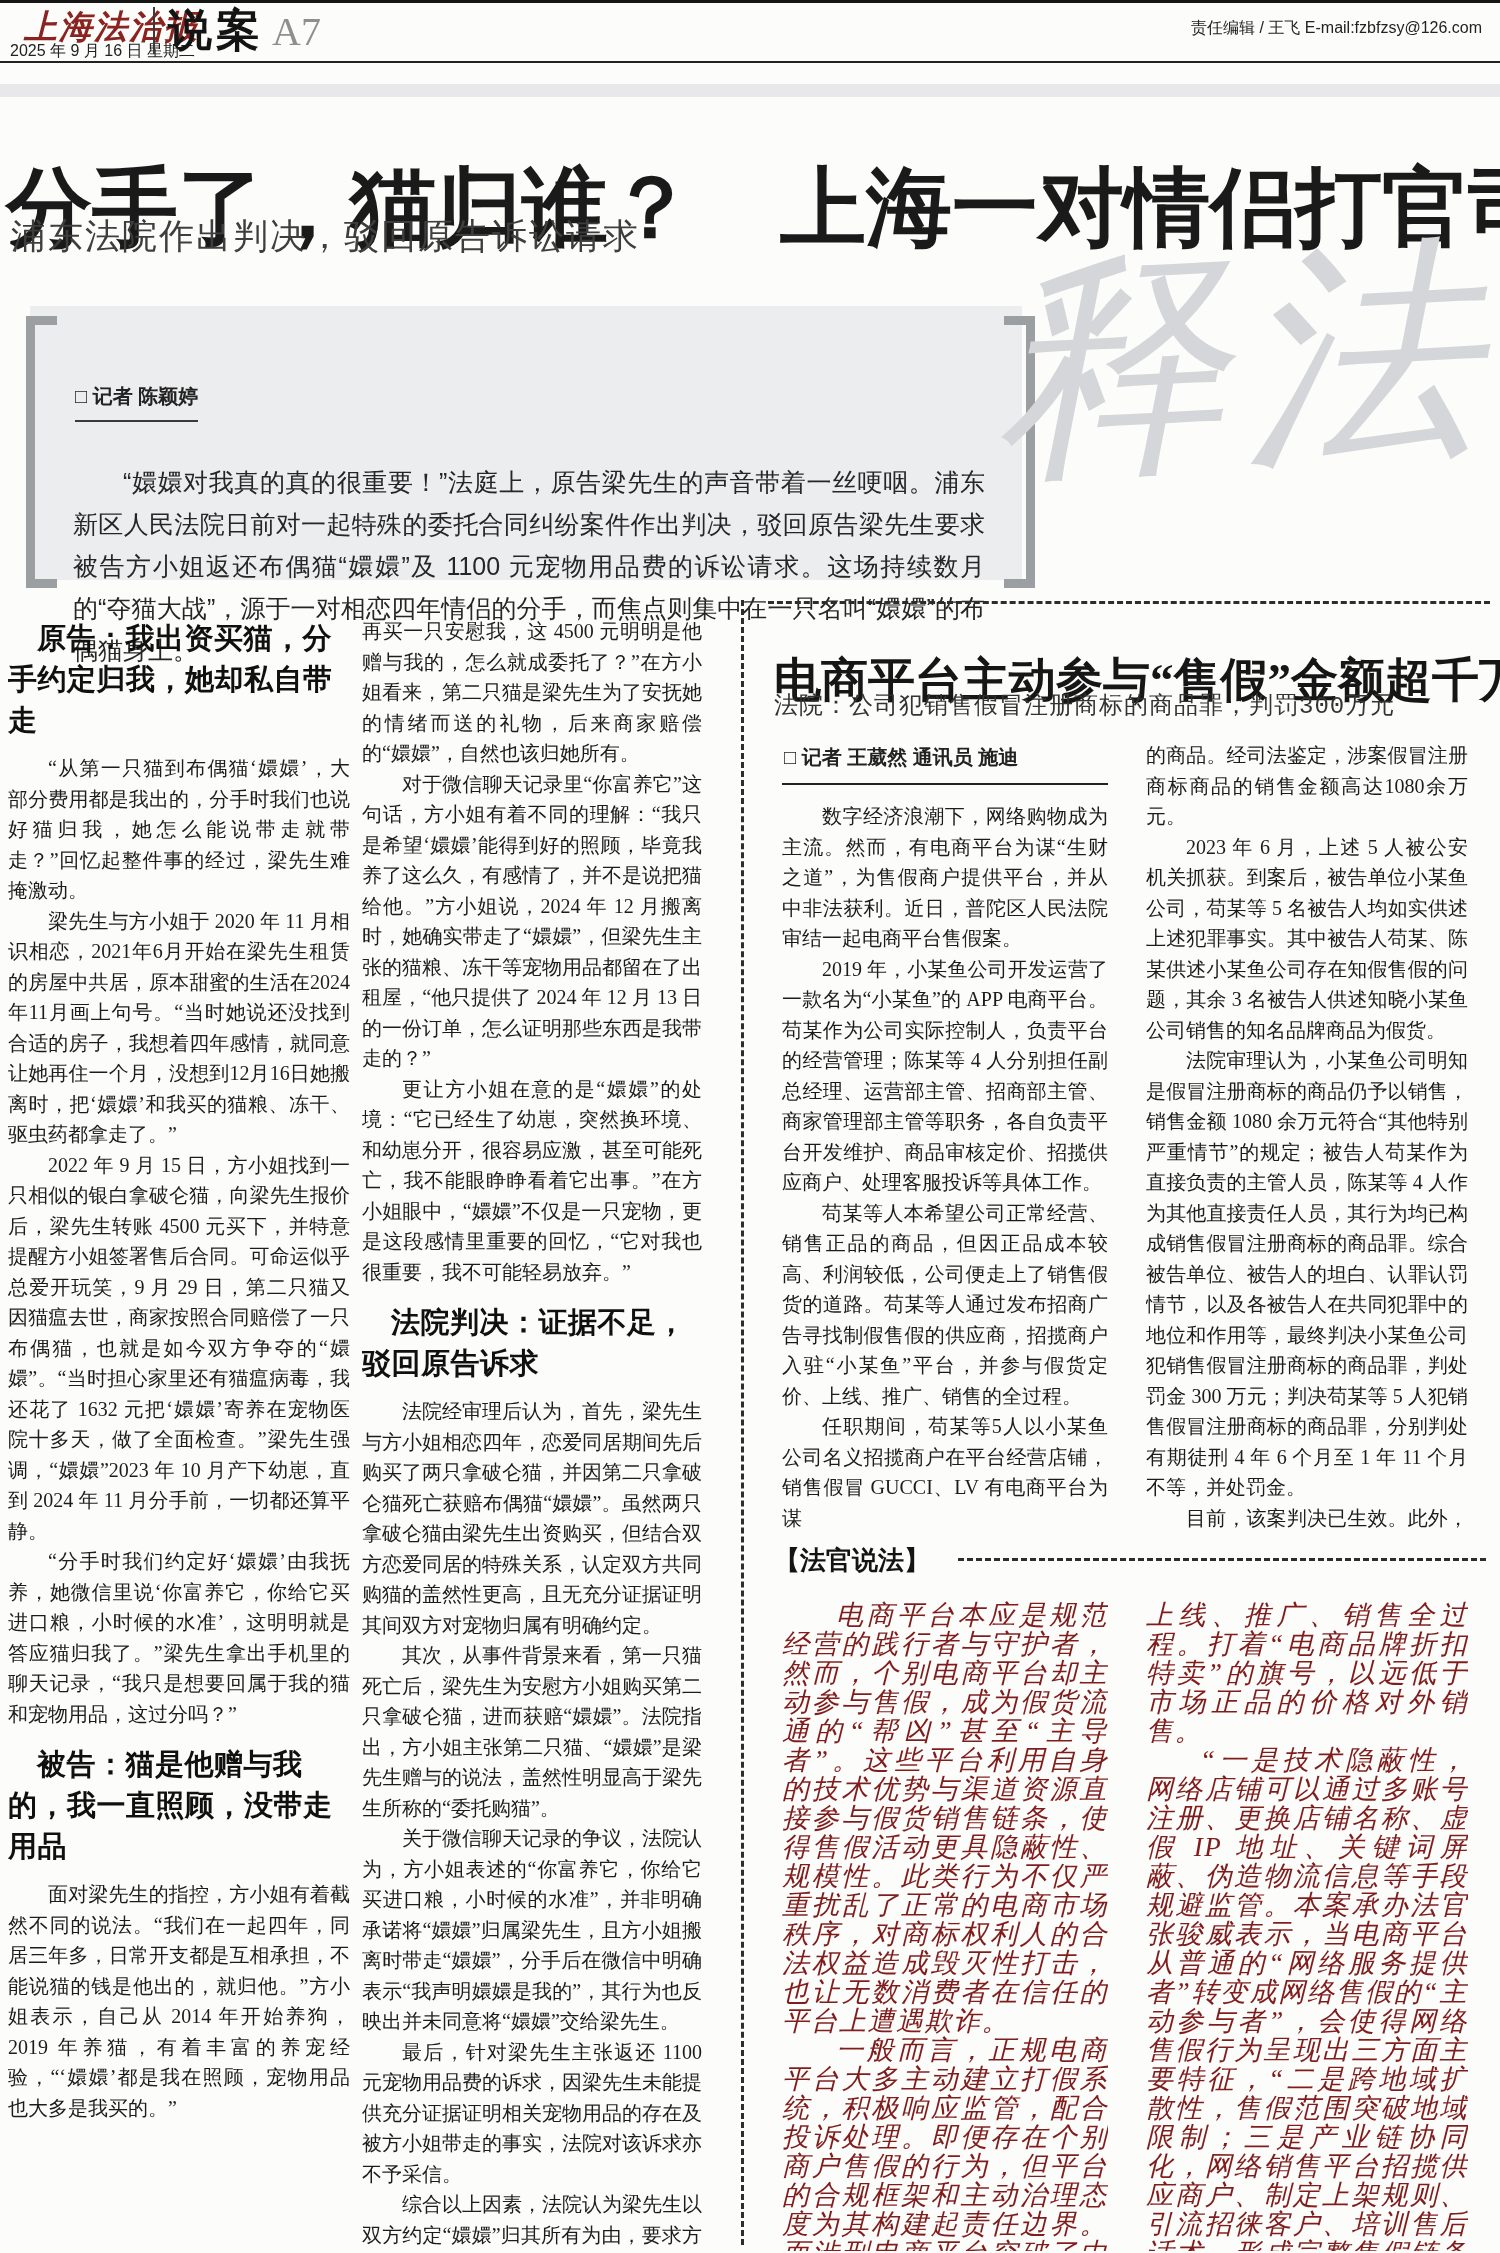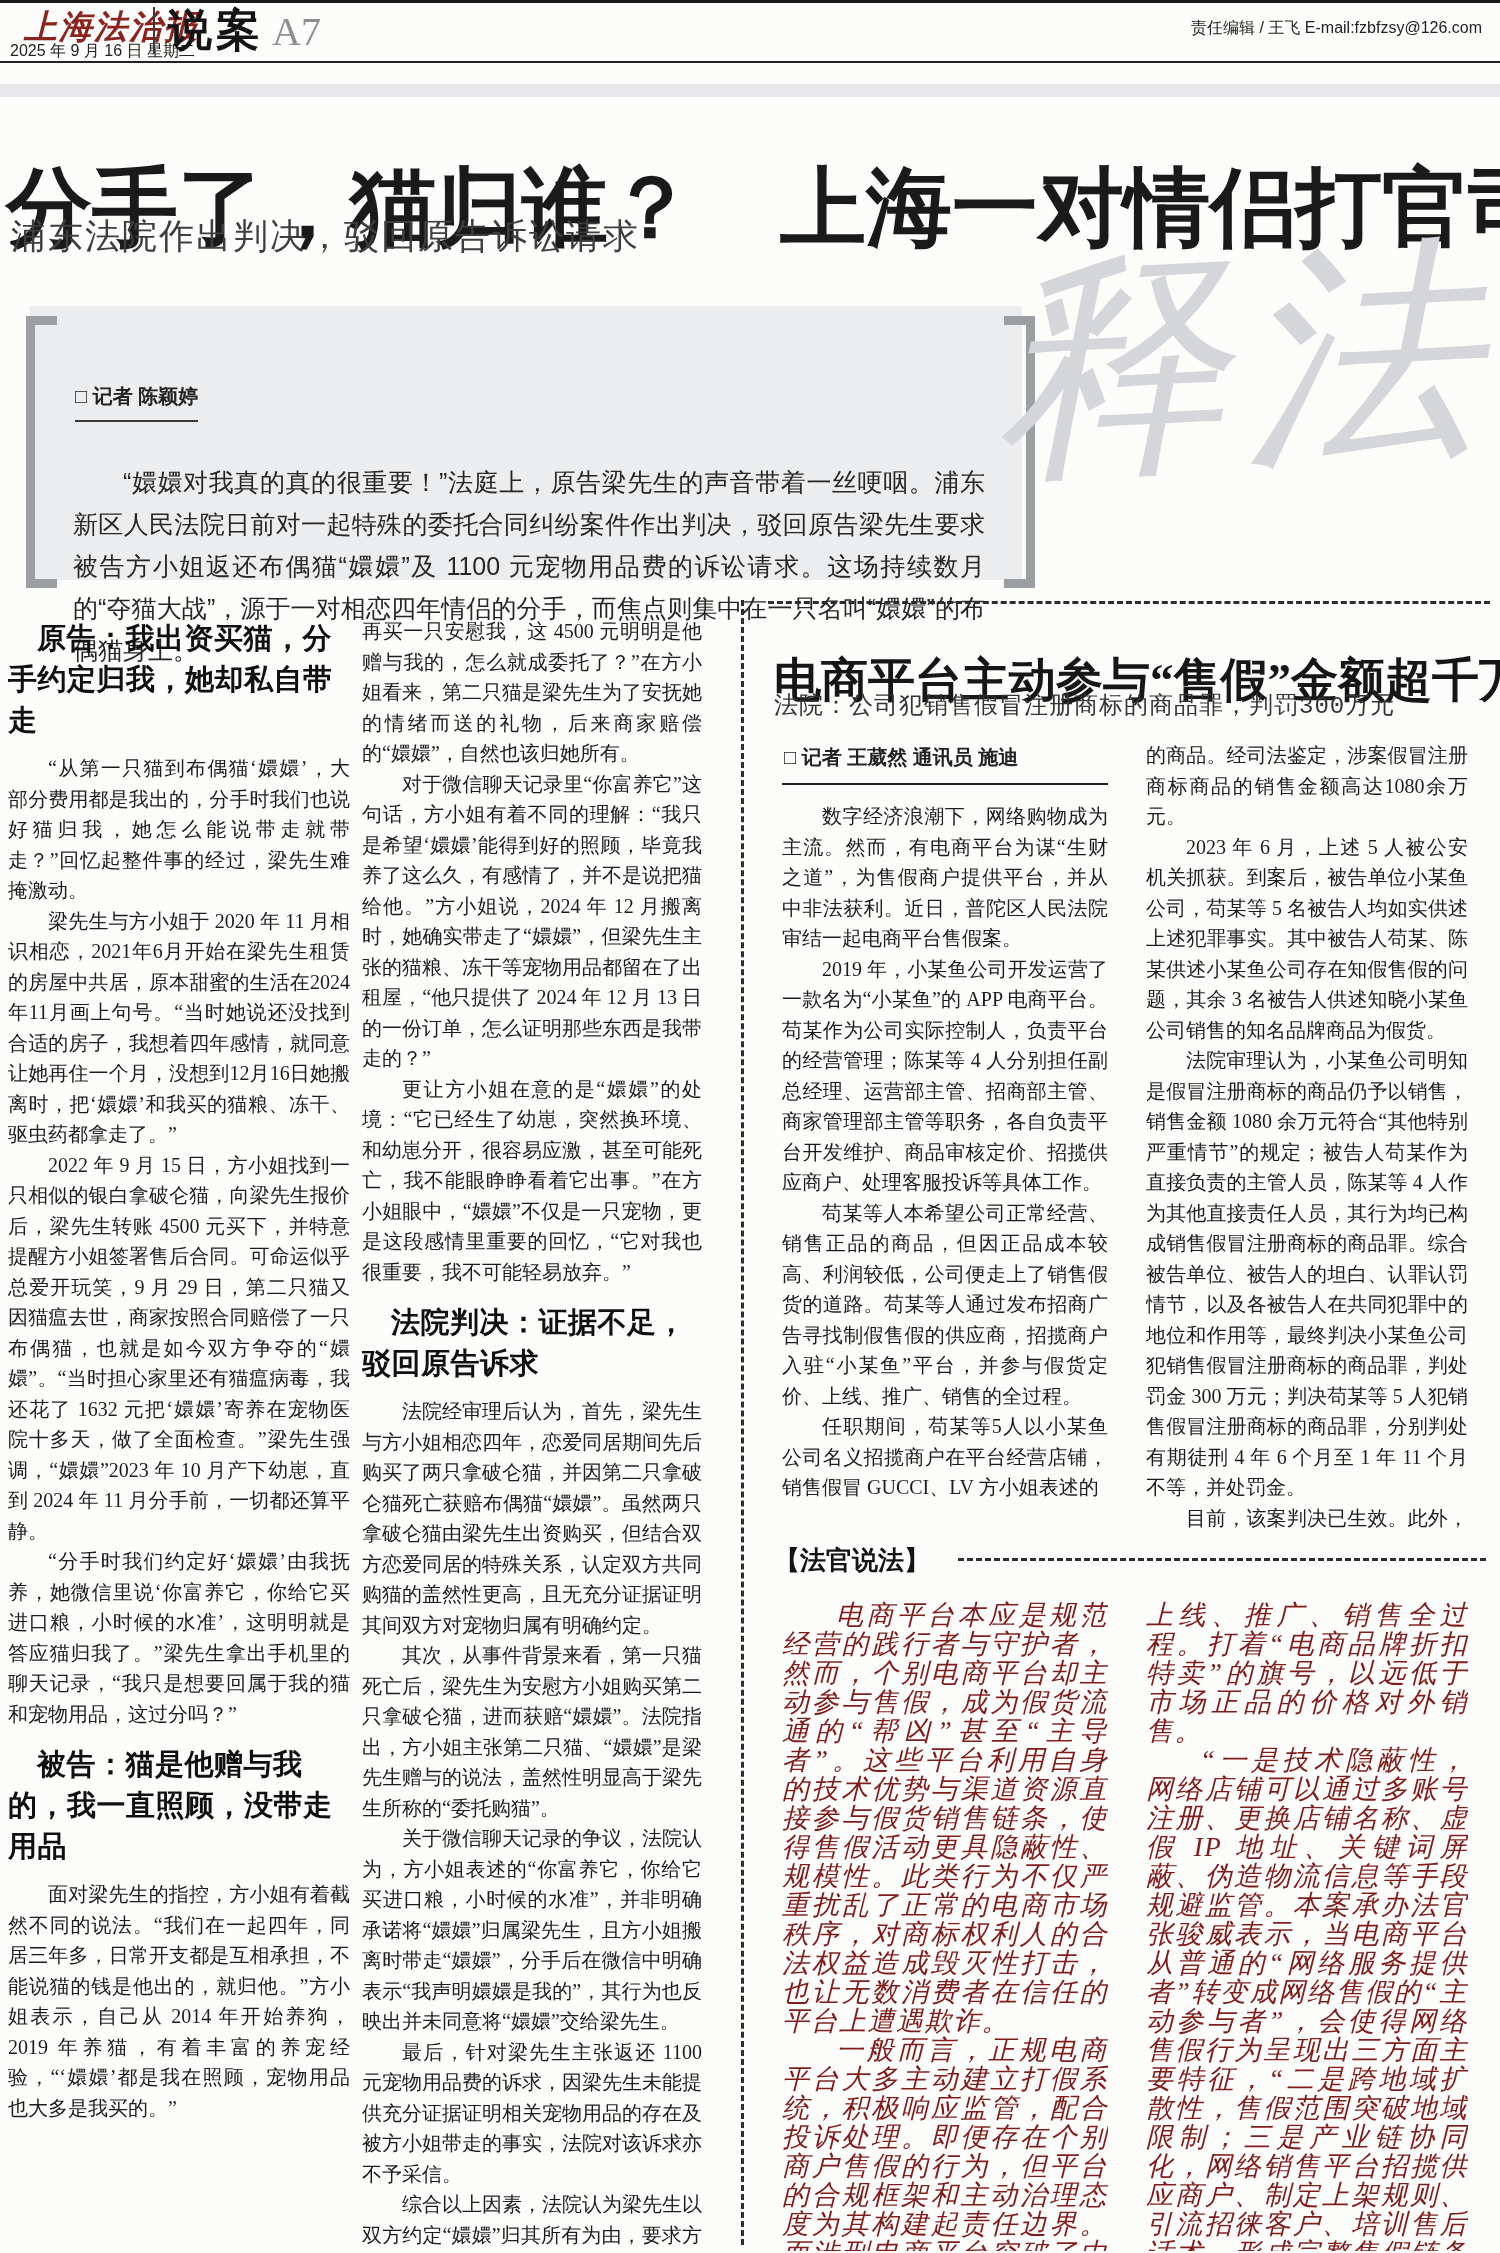--- a/index.html
+++ b/index.html
@@ -126,21 +126,21 @@
   <div class="abs h-dash-top"></div>
 
   <h1 class="abs second-headline">电商平台主动参与“售假”金额超千万</h1>
   <div class="abs second-subhead">法院：公司犯销售假冒注册商标的商品罪，判罚300万元</div>
 
   <div id="sa-colA" class="ncol">
     <span class="byline2">□ 记者 王葳然 通讯员 施迪</span>
     <p class="bp">数字经济浪潮下，网络购物成为主流。然而，有电商平台为谋“生财之道”，为售假商户提供平台，并从中非法获利。近日，普陀区人民法院审结一起电商平台售假案。</p>
     <p class="bp">2019 年，小某鱼公司开发运营了一款名为“小某鱼”的 APP 电商平台。苟某作为公司实际控制人，负责平台的经营管理；陈某等 4 人分别担任副总经理、运营部主管、招商部主管、商家管理部主管等职务，各自负责平台开发维护、商品审核定价、招揽供应商户、处理客服投诉等具体工作。</p>
     <p class="bp">苟某等人本希望公司正常经营、销售正品的商品，但因正品成本较高、利润较低，公司便走上了销售假货的道路。苟某等人通过发布招商广告寻找制假售假的供应商，招揽商户入驻“小某鱼”平台，并参与假货定价、上线、推广、销售的全过程。</p>
-    <p class="bp">任职期间，苟某等5人以小某鱼公司名义招揽商户在平台经营店铺，销售假冒 GUCCI、LV 方小姐表述的</p>
+    <p class="bp">任职期间，苟某等5人以小某鱼公司名义招揽商户在平台经营店铺，销售假冒 GUCCI、LV 有电商平台为谋</p>
   </div>
 
   <div id="sa-colB" class="ncol">
     <p class="bp cont">的商品。经司法鉴定，涉案假冒注册商标商品的销售金额高达1080余万元。</p>
     <p class="bp">2023 年 6 月，上述 5 人被公安机关抓获。到案后，被告单位小某鱼公司，苟某等 5 名被告人均如实供述上述犯罪事实。其中被告人苟某、陈某供述小某鱼公司存在知假售假的问题，其余 3 名被告人供述知晓小某鱼公司销售的知名品牌商品为假货。</p>
     <p class="bp">法院审理认为，小某鱼公司明知是假冒注册商标的商品仍予以销售，销售金额 1080 余万元符合“其他特别严重情节”的规定；被告人苟某作为直接负责的主管人员，陈某等 4 人作为其他直接责任人员，其行为均已构成销售假冒注册商标的商品罪。综合被告单位、被告人的坦白、认罪认罚情节，以及各被告人在共同犯罪中的地位和作用等，最终判决小某鱼公司犯销售假冒注册商标的商品罪，判处罚金 300 万元；判决苟某等 5 人犯销售假冒注册商标的商品罪，分别判处有期徒刑 4 年 6 个月至 1 年 11 个月不等，并处罚金。</p>
     <p class="bp">目前，该案判决已生效。此外，在“小某鱼”APP 上经营的售假店铺已另案审理。</p>
   </div>
 
   <div class="abs judge-label">【法官说法】</div>

